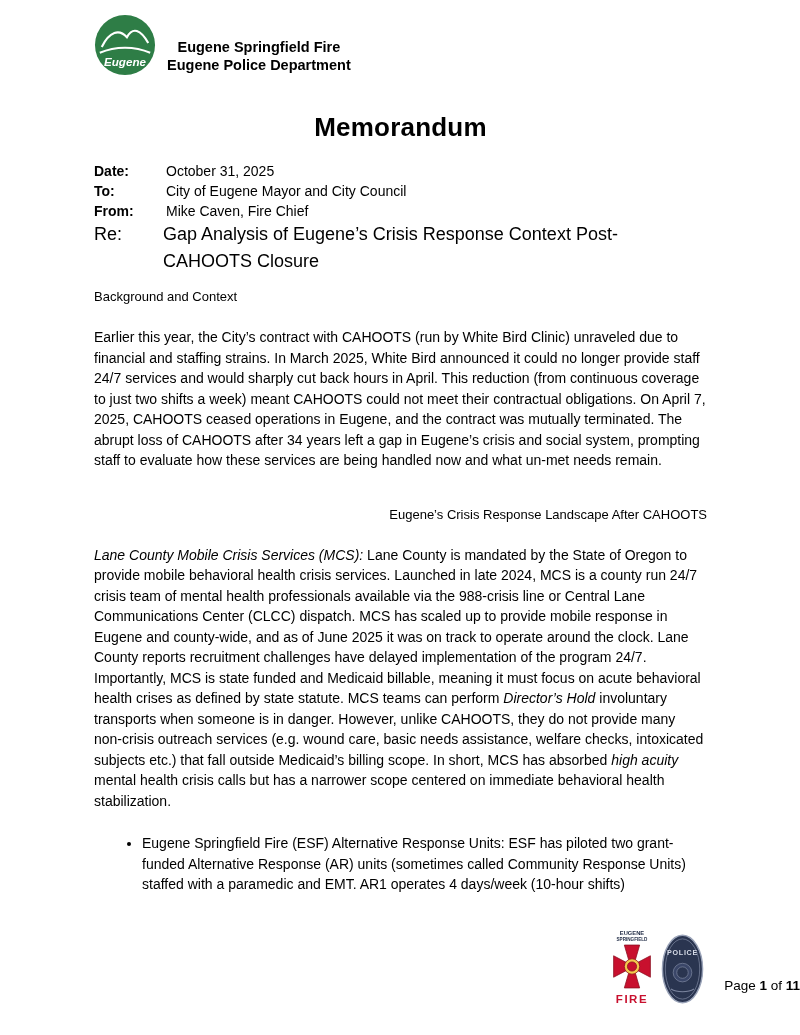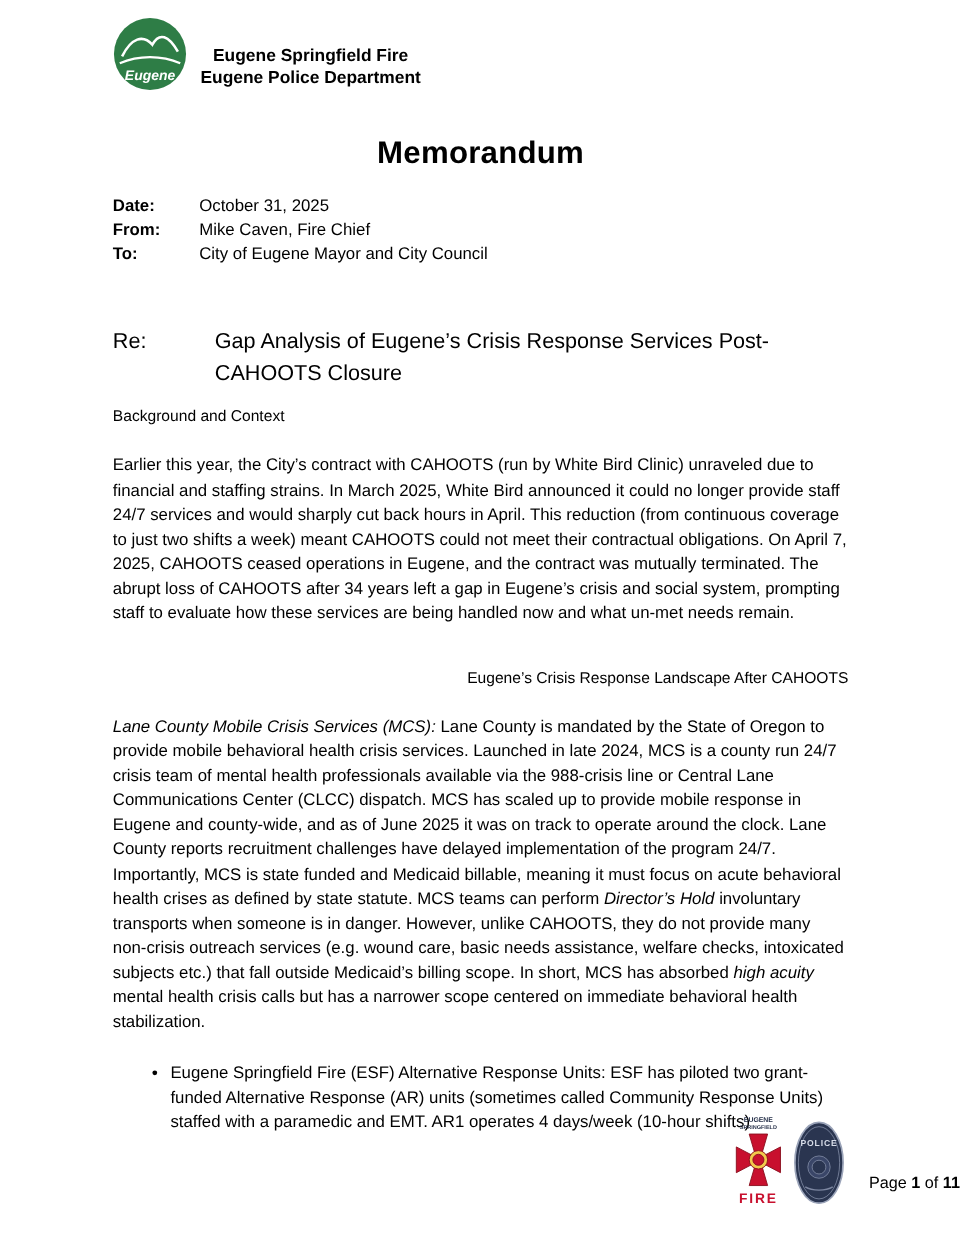--- a/index.html
+++ b/index.html
@@ -23,21 +23,21 @@
 
   
   .memo-title { text-align: center; font-size: 26px; font-weight: 700; margin-top: 36px; letter-spacing: 0.2px; }
 
   
   .meta { margin-top: 18px; font-size: 14px; line-height: 20px; }
   .meta-row { display: flex; }
   .meta-label { font-weight: bold; width: 72px; flex: 0 0 72px; }
 
   
-  .re-block { display: flex; margin-top: 50px; font-size: 18px; line-height: 27px; gap: 16px; }
+  .re-block { display: flex; font-size: 18px; line-height: 27px; }
   .re-label { width: 69px; flex: 0 0 69px; }
   .re-text { max-width: 505px; }
 
   
   .section-heading { font-size: 13px; font-weight: 400; margin-top: 14px; }
   .section-heading.second { margin-top: 36px; text-align: right; }
   p.body { font-size: 14px; line-height: 20.5px; margin-top: 23px; }
   ul.bullets { margin-top: 22px; padding-left: 48px; }
   ul.bullets li { font-size: 14px; line-height: 20.5px; list-style: disc outside; }
 
@@ -69,32 +69,32 @@
     </header>
 
     <h1 class="memo-title">Memorandum</h1>
 
     <div class="meta">
       <div class="meta-row">
         <span class="meta-label">Date:</span>
         <span class="meta-value">October 31, 2025</span>
       </div>
       <div class="meta-row">
+        <span class="meta-label">To:</span>
+        <span class="meta-value">City of Eugene Mayor and City Council</span>
+      </div>
+      <div class="meta-row">
         <span class="meta-label">From:</span>
         <span class="meta-value">Mike Caven, Fire Chief</span>
-      </div>
-      <div class="meta-row">
-        <span class="meta-label">To:</span>
-        <span class="meta-value">City of Eugene Mayor and City Council</span>
       </div>
     </div>
 
     <div class="re-block">
       <span class="re-label">Re:</span>
-      <span class="re-text">Gap Analysis of Eugene’s Crisis Response Services Post-CAHOOTS Closure</span>
+      <span class="re-text">Gap Analysis of Eugene’s Crisis Response Context Post-CAHOOTS Closure</span>
     </div>
 
     <h2 class="section-heading">Background and Context</h2>
     <p class="body"><span>Earlier this year, the City’s contract with CAHOOTS (run by White Bird Clinic) unraveled due to financial and staffing strains. In March 2025, White Bird announced it could no longer provide staff 24/7 services and would sharply cut back hours in April. This reduction (from continuous coverage to just two shifts a week) meant CAHOOTS could not meet their contractual obligations. On April 7, 2025, CAHOOTS ceased operations in Eugene, and the contract was mutually terminated. The abrupt loss of CAHOOTS after 34 years left a gap in Eugene’s crisis and social system, prompting staff to evaluate how these services are being handled now and what un-met needs remain.</span></p>
 
     <h2 class="section-heading second">Eugene’s Crisis Response Landscape After CAHOOTS</h2>
     <p class="body"><span style="font-style: italic;">Lane County Mobile Crisis Services (MCS):</span><span> Lane County is mandated by the State of Oregon to provide mobile behavioral health crisis services. Launched in late 2024, MCS is a county run 24/7 crisis team of mental health professionals available via the 988-crisis line or Central Lane Communications Center (CLCC) dispatch. MCS has scaled up to provide mobile response in Eugene and county-wide, and as of June 2025 it was on track to operate around the clock. Lane County reports recruitment challenges have delayed implementation of the program 24/7. Importantly, MCS is state funded and Medicaid billable, meaning it must focus on acute behavioral health crises as defined by state statute. MCS teams can perform </span><span style="font-style: italic;">Director’s Hold</span><span> involuntary transports when someone is in danger. However, unlike CAHOOTS, they do not provide many non-crisis outreach services (e.g. wound care, basic needs assistance, welfare checks, intoxicated subjects etc.) that fall outside Medicaid’s billing scope. In short, MCS has absorbed </span><span style="font-style: italic;">high acuity</span><span> mental health crisis calls but has a narrower scope centered on immediate behavioral health stabilization.</span></p>
 
     <ul class="bullets">
       <li><span style="">Eugene Springfield Fire (ESF) Alternative Response Units:</span><span> ESF has piloted two grant-funded Alternative Response (AR) units (sometimes called Community Response Units) staffed with a paramedic and EMT. AR1 operates 4 days/week (10-hour shifts)</span></li>

